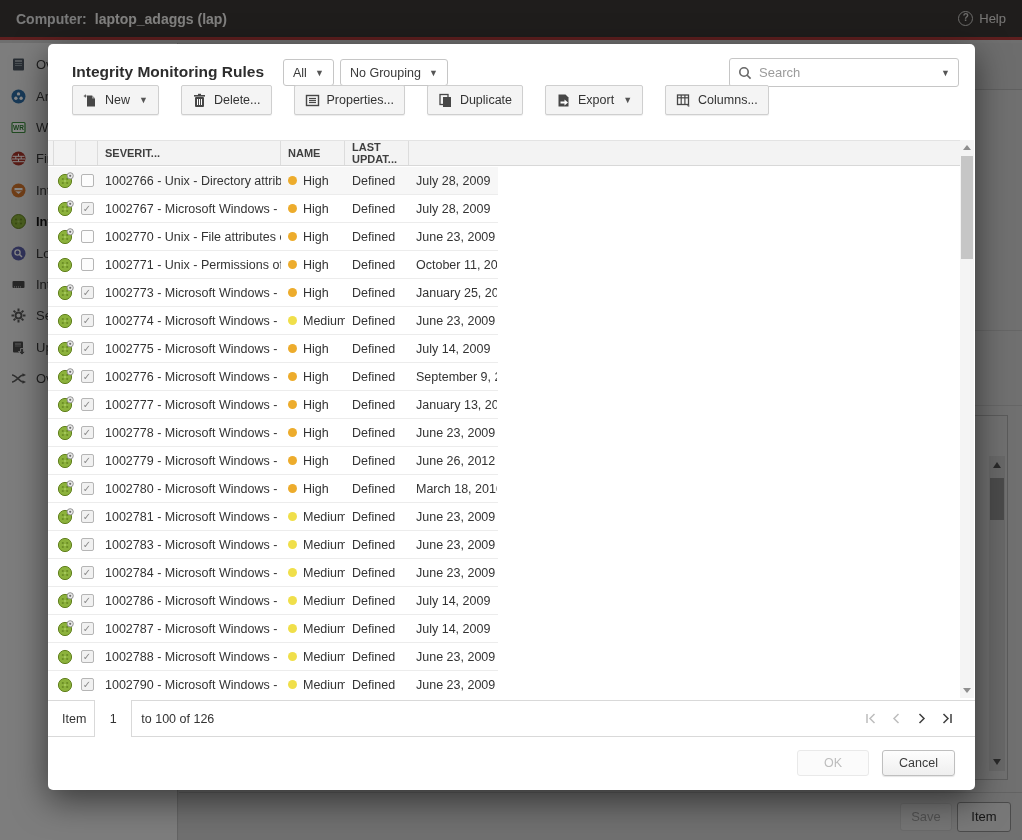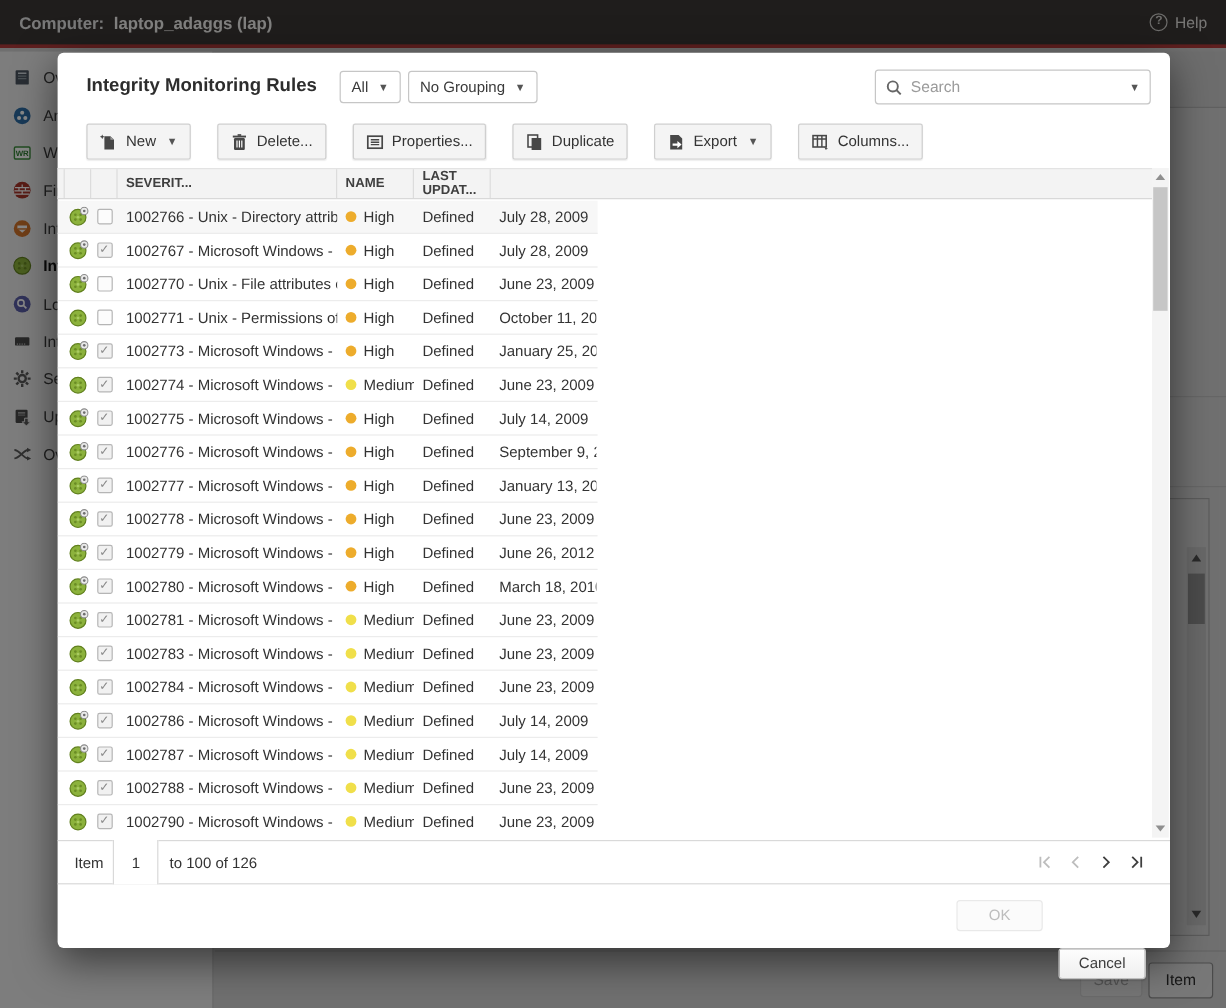--- a/index.html
+++ b/index.html
@@ -55,21 +55,21 @@
   .drop .caret { font-size:9px; color:#555; }
   .drop-all { left:235px; top:15px; }
   .drop-grouping { left:292px; top:15px; }
   .searchbox { position:absolute; left:681px; top:14px; width:230px; height:29px;
                border:1px solid #c6c6c6; border-radius:3px; display:flex; align-items:center; padding:0 8px; }
   .searchbox input { border:0; outline:0; flex:1; font-size:13px; color:#333; margin-left:7px;
                      font-family:"Liberation Sans", sans-serif; background:transparent; }
   .searchbox input::placeholder { color:#9b9b9b; }
   .searchbox .caret { font-size:9px; color:#555; }
 
-  .toolbar { position:absolute; left:24px; top:59px; display:flex; gap:22px; }
+  .toolbar { position:absolute; left:24px; top:41px; display:flex; gap:22px; }
   .tbtn { height:30px; display:flex; align-items:center; gap:7px; padding:0 10px;
           background:#f4f4f4; border:1px solid #cfcfcf; border-radius:2px;
           font-size:12.5px; color:#333; box-shadow:0 1px 1px rgba(0,0,0,.07); }
   .tbtn .caret { font-size:9px; color:#555; margin-left:2px; }
   .tbtn svg { width:15px; height:15px; }
 
   .thead { position:absolute; left:0; top:96px; width:912px; height:26px; background:#f3f3f3;
            border-top:1px solid #e3e3e3; border-bottom:1px solid #d8d8d8;
            display:grid; grid-template-columns:6px 22px 22px 183px 64px 64px 88px 1fr; align-items:center; }
   .thead .hc { height:100%; display:flex; align-items:center; padding-left:7px;
@@ -103,21 +103,21 @@
              border-left:1px solid #d9d9d9; border-right:1px solid #d9d9d9; text-align:center;
              font-size:12.5px; color:#333; font-family:"Liberation Sans", sans-serif; outline:0; }
   .lfooter .range { margin-left:9px; }
   .pager { margin-left:auto; margin-right:22px; display:flex; gap:12px; align-items:center; }
   .pager svg { width:13px; height:13px; }
 
   .actions { position:absolute; top:706px; left:0; width:927px; }
   .btn { position:absolute; height:26px; border-radius:3px; font-size:12.5px; text-align:center; line-height:24px; }
   .btn-ok { left:749px; width:72px; background:#fbfbfb; border:1px solid #e9e9e9; color:#bdbdbd; }
   .btn-cancel { left:834px; width:73px; background:linear-gradient(#fdfdfd,#efefef);
-                border:1px solid #bfbfbf; color:#3b3b3b; box-shadow:0 1px 1px rgba(0,0,0,.1);margin-top:40px; }
+                border:1px solid #bfbfbf; color:#3b3b3b; box-shadow:0 1px 1px rgba(0,0,0,.1); }
 </style>
 </head>
 <body>
 
 <div class="screen">
 
   <div class="bg-layer">
     <div class="topbar">
       <span class="tb-label">Computer:</span>
       <span class="tb-title">laptop_adaggs (lap)</span>

